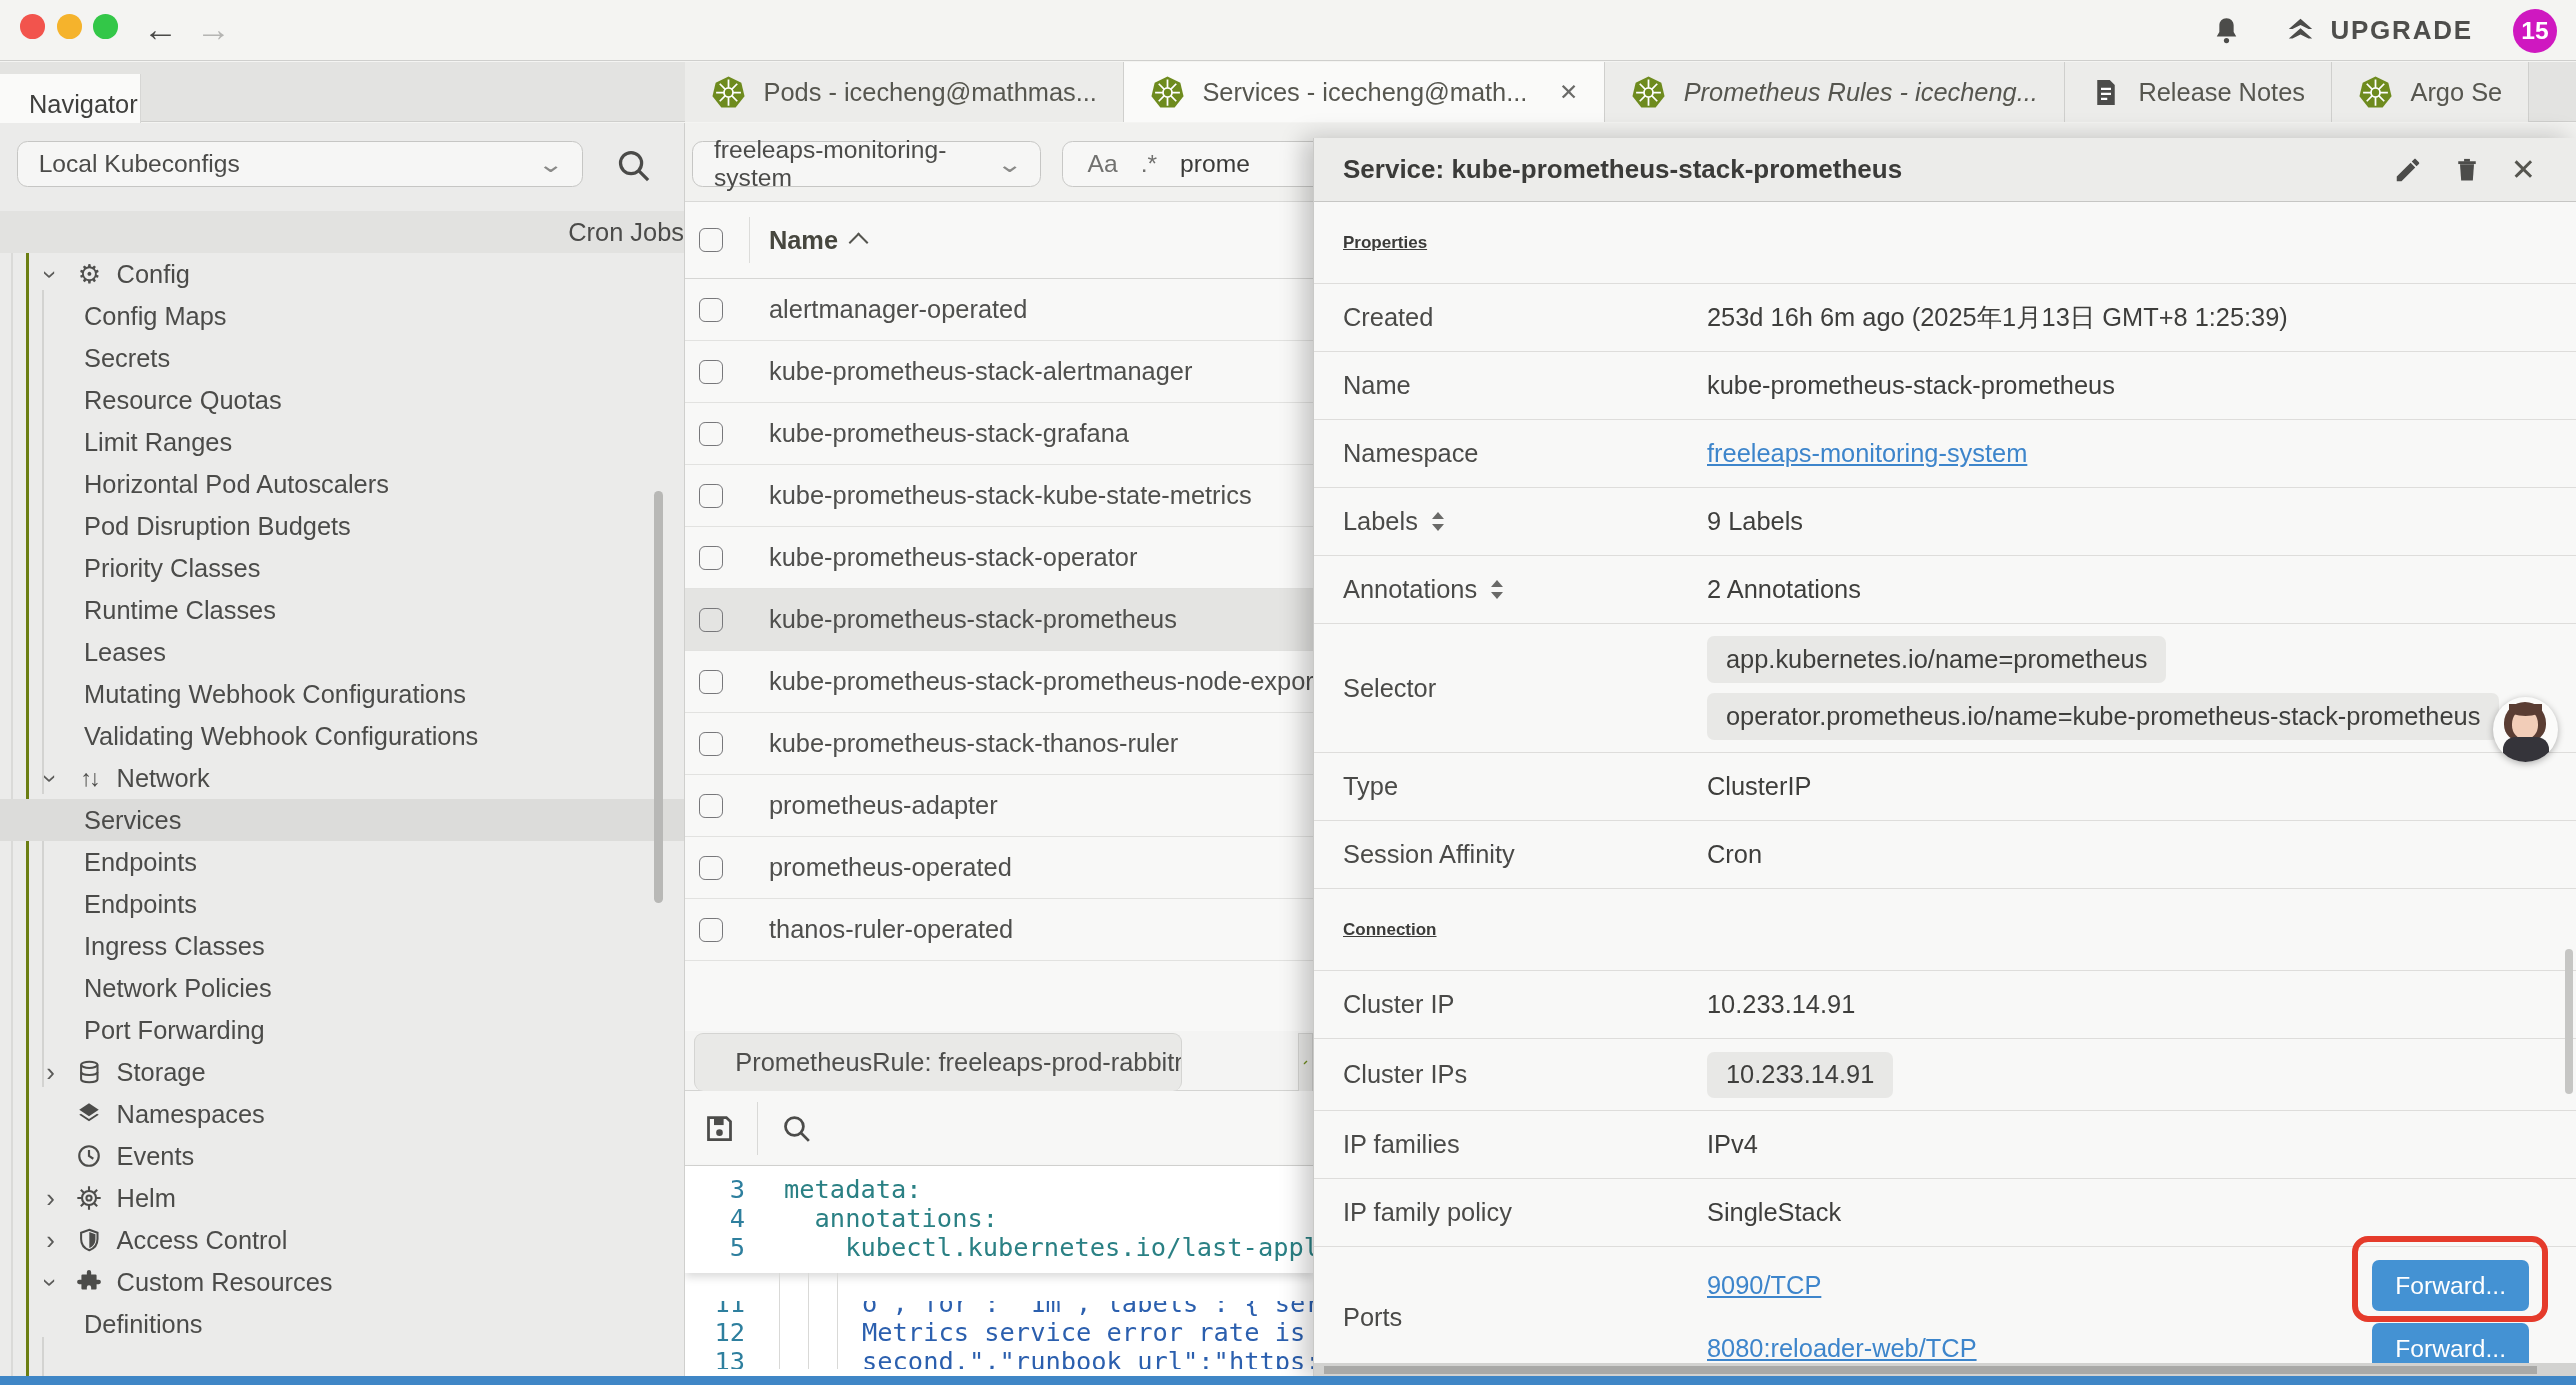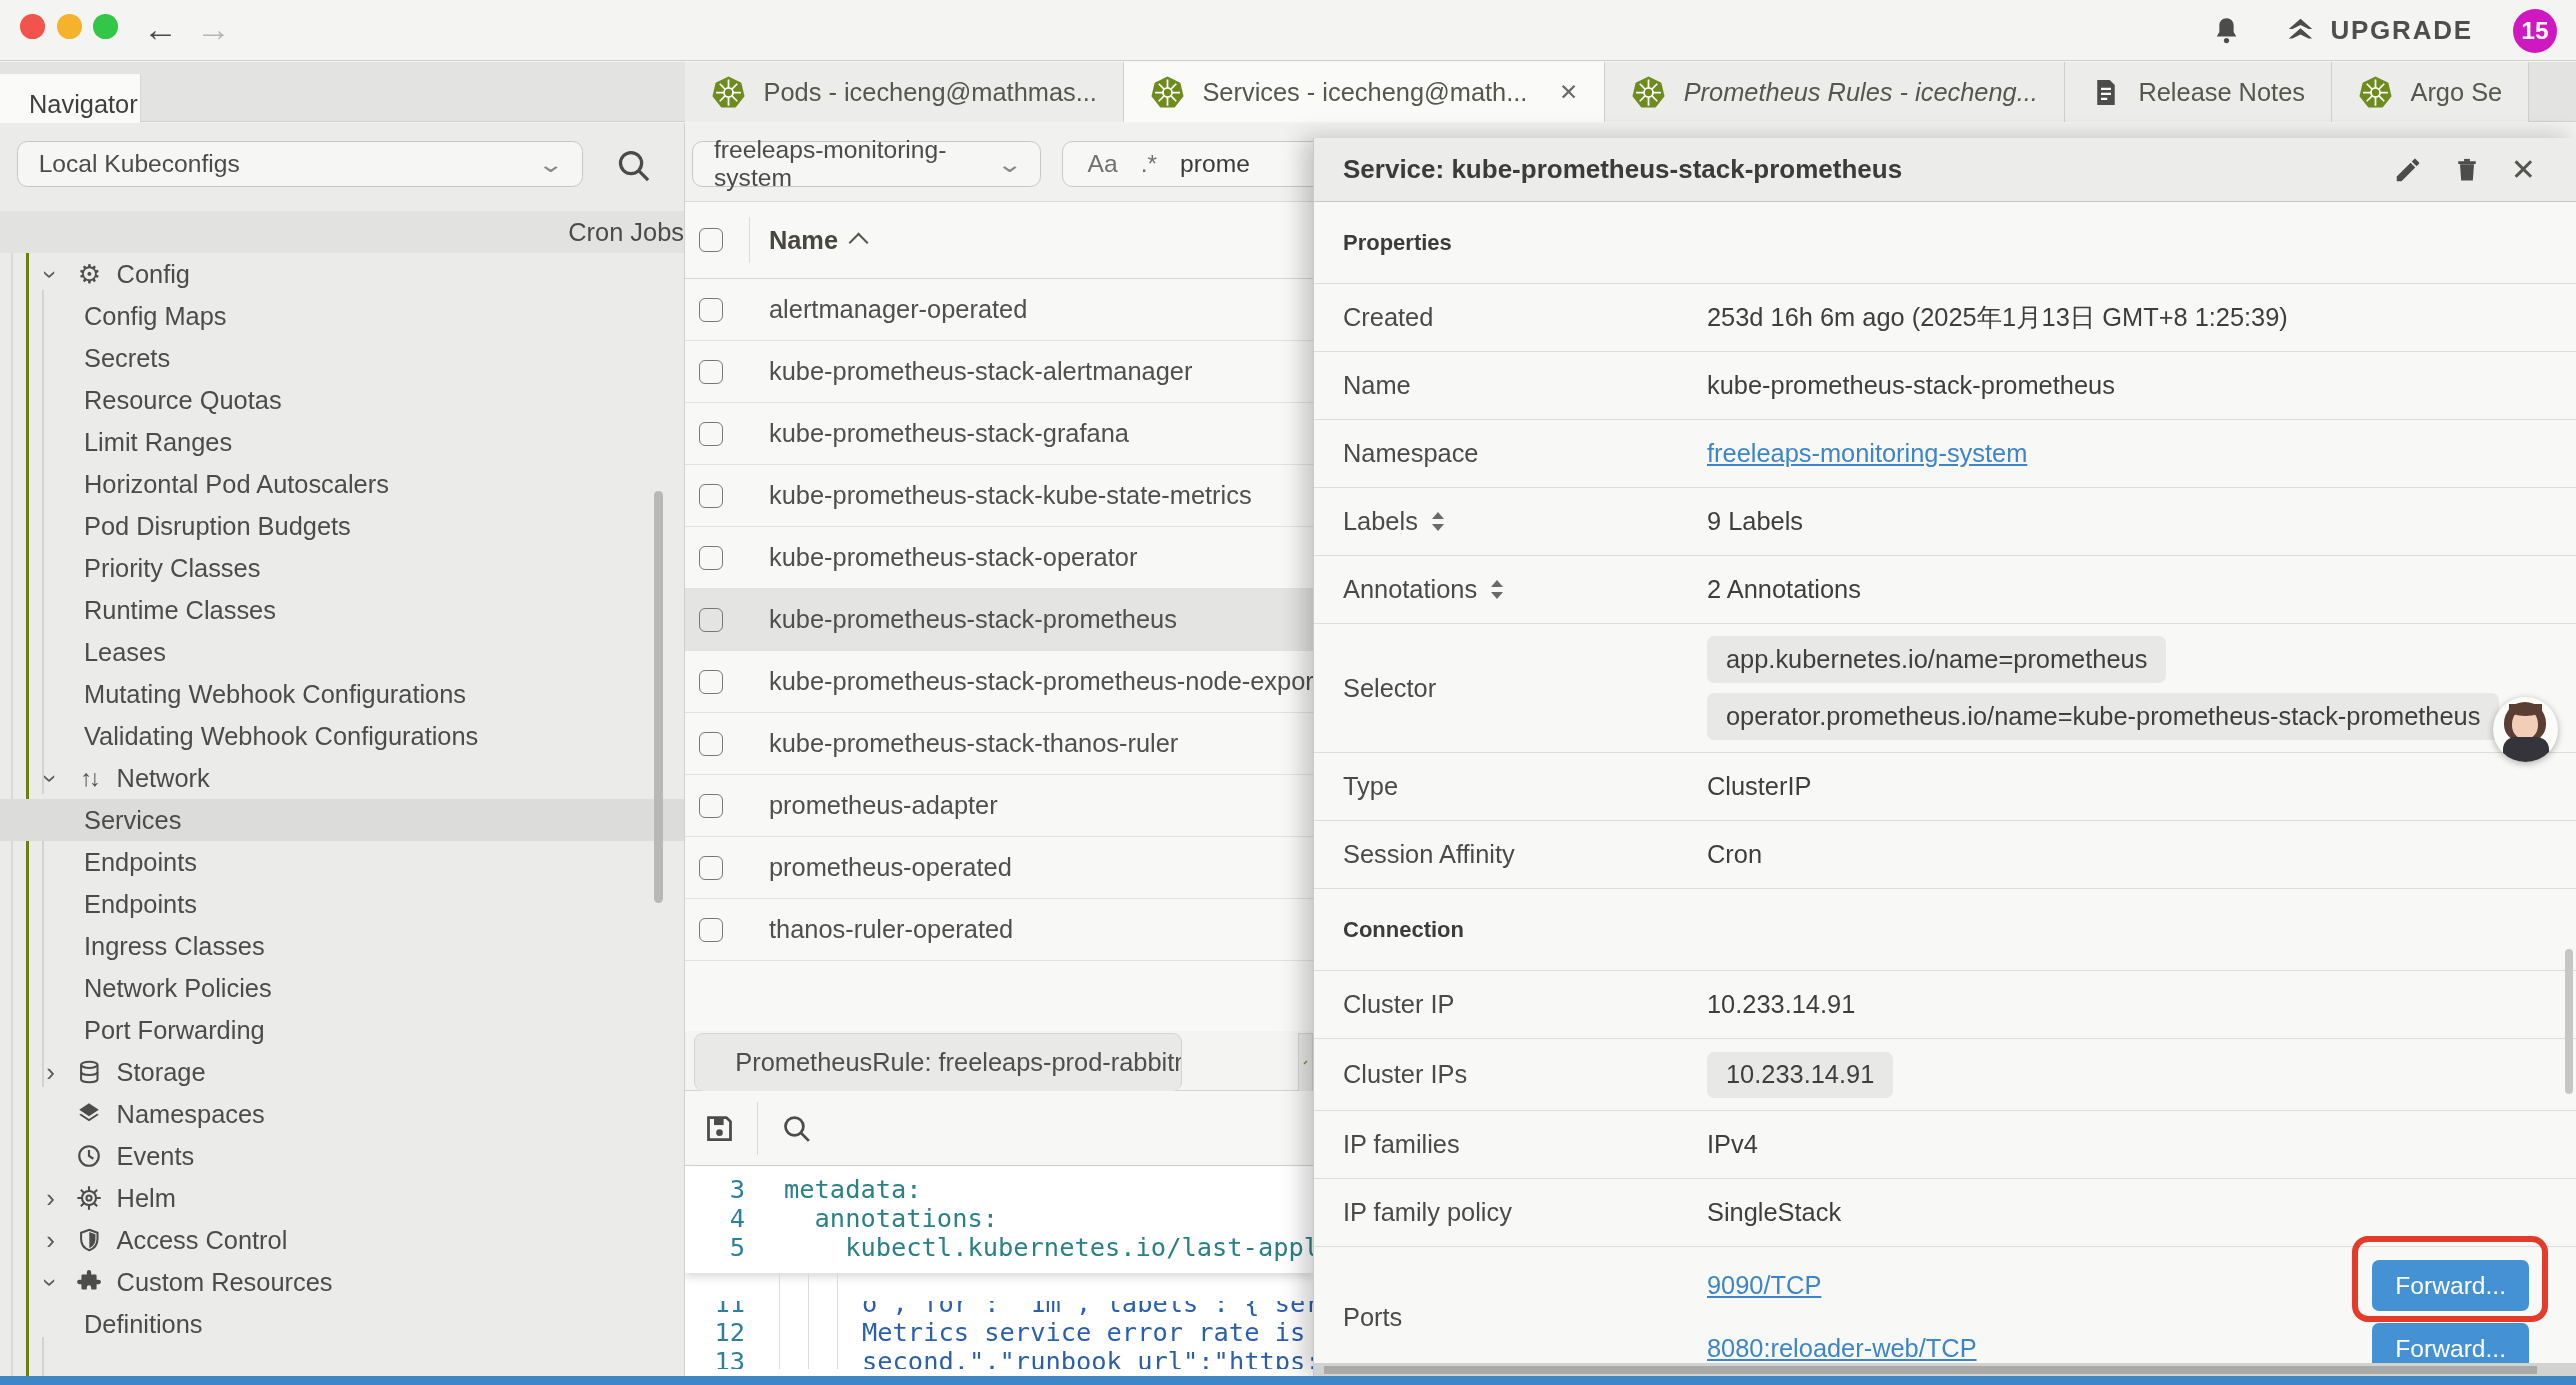--- a/index.html
+++ b/index.html
@@ -83,21 +83,21 @@
   .lower .shift { margin-top:-12.3px; }
   .eguide { position:absolute; top:107px; bottom:7px; width:0.9px; background:#d9d9d7; z-index:3; }
 
   
   .detail { position:absolute; left:1313px; top:138px; width:1263px; height:1239px; background:#f8f8f7; border-left:0.9px solid #c9c9c7; box-shadow:-10.5px 0 23px rgba(0,0,0,0.22); z-index:10; }
   .dheader { position:absolute; left:0; top:0; width:100%; height:64px; background:#ececea; border-bottom:0.9px solid #c6c6c4; display:flex; align-items:center; }
   .dtitle { margin-left:29px; font-size:26px; font-weight:700; color:#3b3b39; flex:1 1 auto; }
   .dh-icons { display:flex; align-items:center; gap:30px; padding-right:40px; }
   .dh-icons .x { font-size:30px; color:#55554f; }
   .dbody { position:absolute; left:0; top:64px; right:0; bottom:14px; overflow:hidden; }
-  .dsection-h { height:81px; display:flex; align-items:center; padding-left:29px; font-size:22px; font-weight:700; color:#3b3b39; }
+  .dsection-h { height:81px; display:flex; align-items:center; padding-left:29px; font-size:17px; font-weight:700; color:#3b3b39;text-decoration:underline; }
   .drows { border-top:0.9px solid #dedddb; }
   .drow { display:grid; grid-template-columns:364px 1fr; align-items:center; min-height:68px; border-bottom:0.9px solid #dedddb; padding-left:29px; }
   .dlabel { font-size:25.4px; color:#4a4a48; display:flex; align-items:center; gap:14px; }
   .dvalue { font-size:25.4px; color:#3e3e3c; }
   .dvalue a, .portlink { color:#3d85cb; text-decoration:underline; font-size:25.4px; }
   .chipcol { display:flex; flex-direction:column; gap:10.5px; padding:12.3px 0; align-items:flex-start; }
   .chip { background:#e8e8e6; border-radius:7px; padding:8.8px 19px; font-size:25.4px; color:#3e3e3c; white-space:nowrap; }
   .portcol { display:flex; flex-direction:column; padding:7px 0; }
   .portline { display:flex; align-items:center; justify-content:space-between; height:63px; padding-right:47px; }
   .fwd-btn { background:#4492d3; color:#fff; border:none; border-radius:7px; font-size:24.6px; font-family:"Liberation Sans",sans-serif; padding:0 23px; height:51px; }

